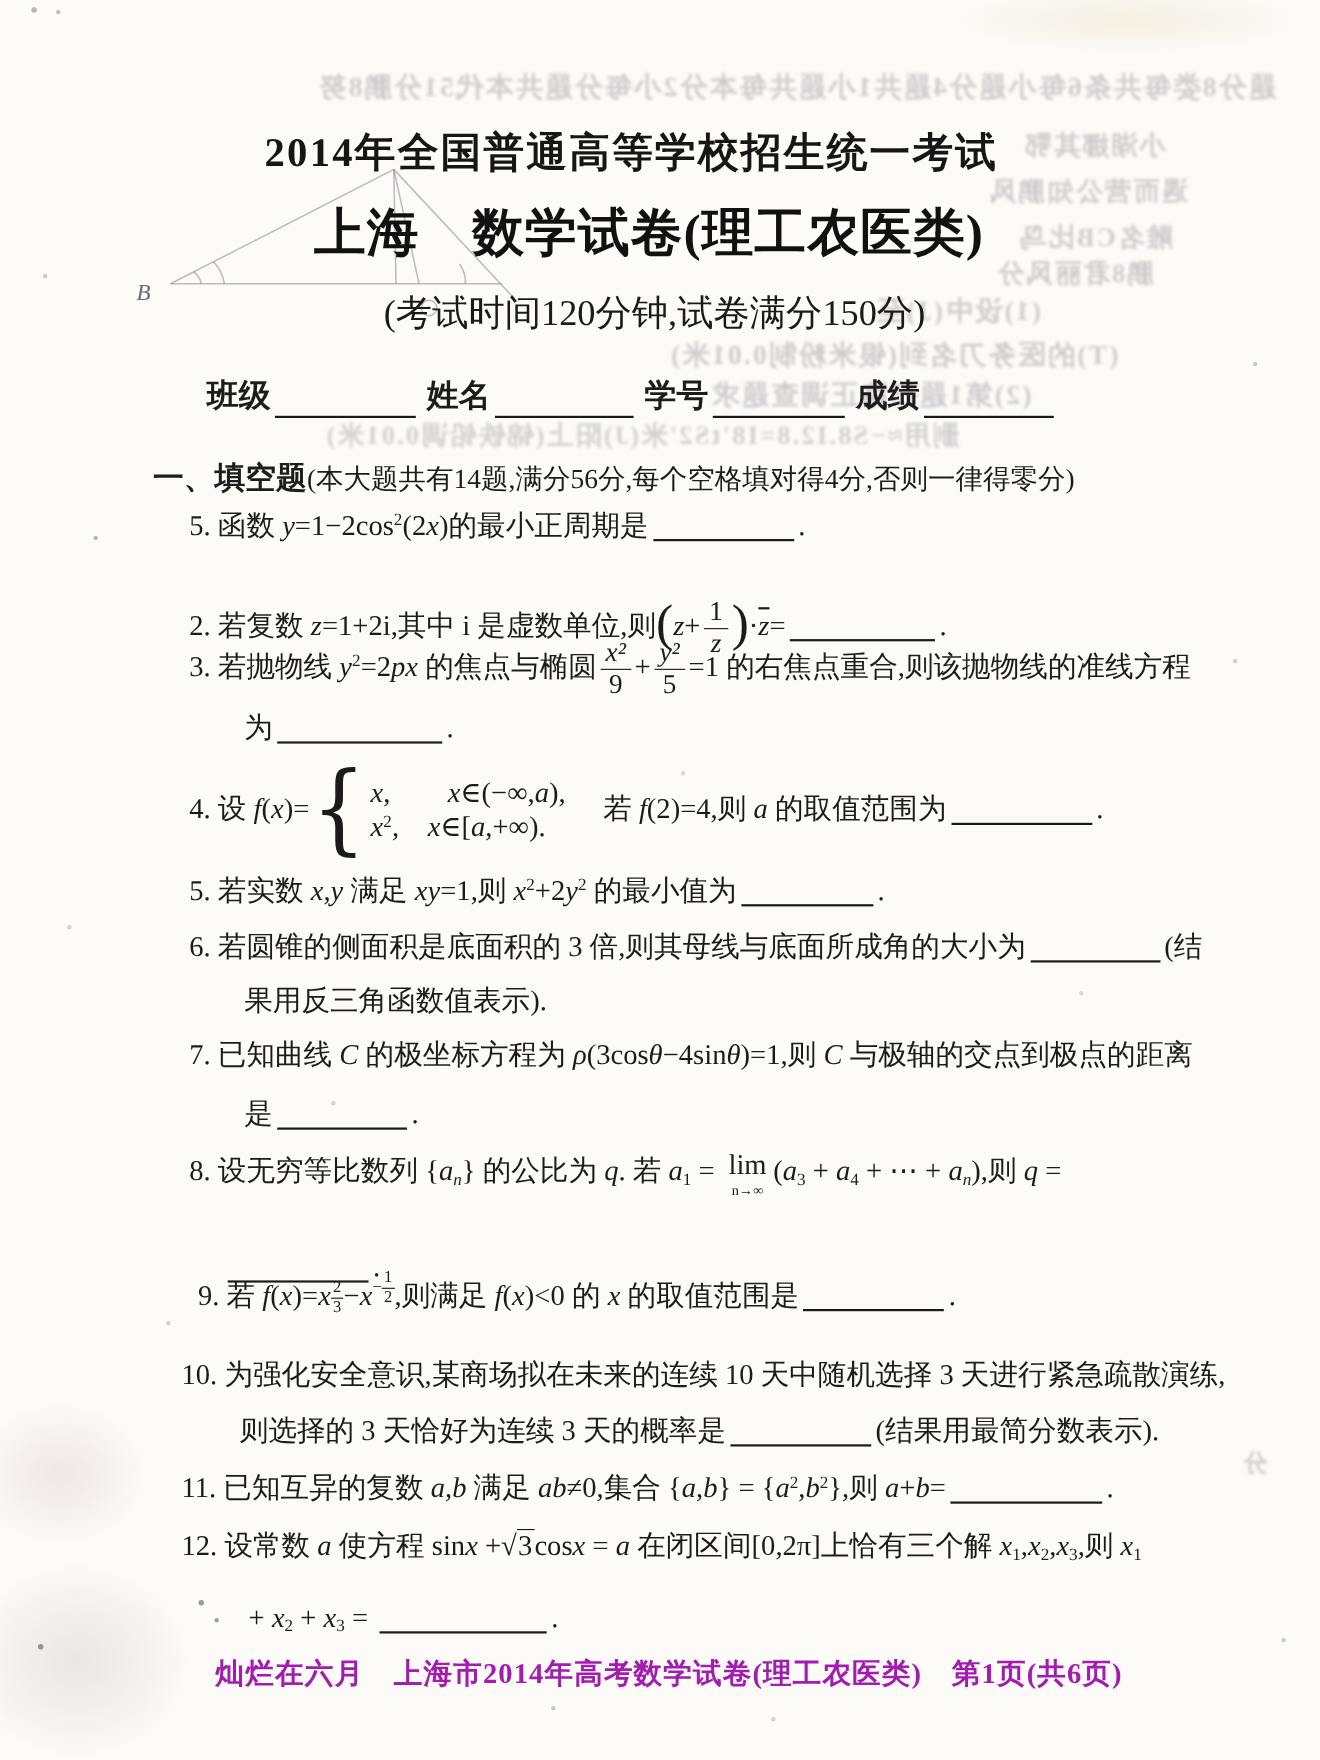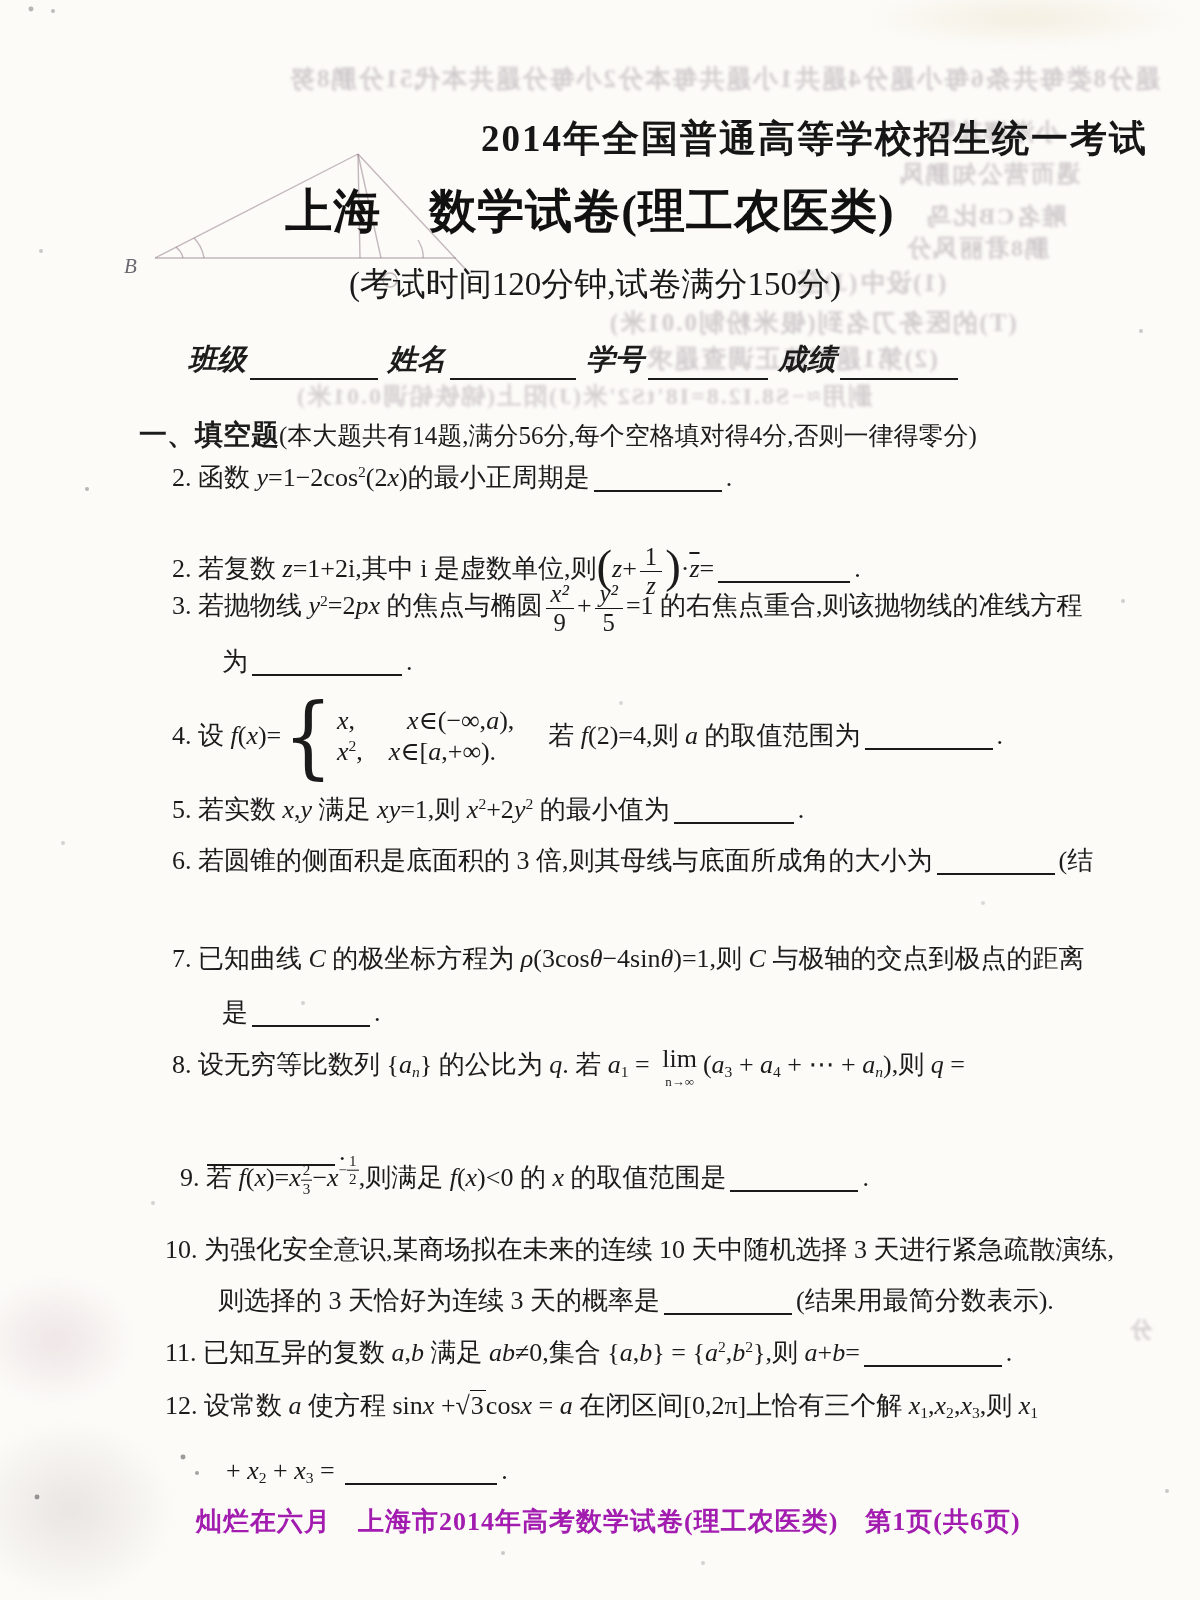--- a/index.html
+++ b/index.html
@@ -28,26 +28,26 @@
     box-shadow:86px 488px 0 1px rgba(80,75,80,.4),40px 250px 0 1px rgba(90,85,90,.3),
     1140px 330px 0 1px rgba(90,85,90,.3),1122px 600px 0 1px rgba(90,85,90,.28),
     620px 702px 0 1px rgba(90,85,90,.22),302px 1002px 0 1px rgba(90,85,90,.25),
     152px 1202px 0 1px rgba(90,85,90,.25),1052px 1252px 0 1px rgba(90,85,90,.25),
     982px 902px 0 1px rgba(90,85,90,.2),502px 1552px 0 1px rgba(90,85,90,.3),
     702px 1562px 0 1px rgba(90,85,90,.25),62px 842px 0 1px rgba(90,85,90,.25),
     36px 1496px 0 1.5px rgba(60,58,60,.5),182px 1456px 0 1.5px rgba(60,58,60,.5),
     196px 1472px 0 1px rgba(60,58,60,.45),1166px 1490px 0 1px rgba(90,85,90,.3),
     30px 8px 0 1.5px rgba(100,95,100,.45),52px 10px 0 1px rgba(100,95,100,.4);}
   
-  .title1{position:absolute;top:114px;left:0;width:1148px;text-align:right;
+  .title1{position:absolute;top:114px;left:0;width:1148px;text-align:center;
           font-size:37px;font-weight:700;letter-spacing:2px;color:#161616;}
   .title2{position:absolute;top:180px;left:0;width:1180px;text-align:center;
           font-size:47px;font-weight:700;letter-spacing:1px;color:#111;}
   .subtitle{position:absolute;top:262px;left:0;width:1190px;text-align:center;font-size:33px;color:#1a1a1a;}
-  .inforow{position:absolute;top:340px;left:188px;font-size:29px;font-weight:700;display:flex;align-items:flex-start;font-style:italic;}
+  .inforow{position:absolute;top:340px;left:188px;font-size:29px;font-weight:700;display:flex;align-items:flex-start;}
   .ifield{display:flex;align-items:flex-end;margin-right:10px;}
   .iblank{display:inline-block;border-bottom:2.5px solid #1a1a1a;height:30px;margin-left:4px;}
   .iw1{width:128px;} .iw2{width:126px;} .iw3{width:120px;} .iw4{width:118px;}
   
   .section{position:absolute;top:416px;left:126px;font-size:25px;white-space:nowrap;margin-left:13px;}
   .seclead{font-size:28px;font-weight:700;}
   .q{position:absolute;font-size:26px;line-height:1.2;white-space:nowrap;display:flex;align-items:center;color:#1b1b1b;}
   .p-q1{top:462px;left:172px;}
   .p-q2{top:498px;left:172px;height:74px;margin-top:36px;}
   .p-q3{top:572px;left:172px;height:72px;}
@@ -146,21 +146,21 @@
       <span>成绩</span>
       <span class="iblank iw4"></span>
     </span>
   </div>
 
   <div class="section">
     <span class="seclead">一、填空题</span><span>(本大题共有14题,满分56分,每个空格填对得4分,否则一律得零分)</span>
   </div>
 
   <div class="q p-q1">
-      <span><span>2. 函数 </span><span class="mi">y</span><span>=1−2cos</span><span class="sp">2</span><span>(2</span><span class="mi">x</span><span>)的最小正周期是</span><span class="bl" style="width: 128px;"></span><span>.</span></span>
+      <span><span>5. 函数 </span><span class="mi">y</span><span>=1−2cos</span><span class="sp">2</span><span>(2</span><span class="mi">x</span><span>)的最小正周期是</span><span class="bl" style="width: 128px;"></span><span>.</span></span>
     </div>
   <div class="q p-q2">
       <span><span>2. 若复数 </span><span class="mi">z</span><span>=1+2i,其中 i 是虚数单位,则</span><span class="bp">(</span><span class="mi">z</span><span>+</span><span class="fr"><span class="fn">1</span><span class="fd mi">z</span></span><span class="bp">)</span><span>·</span><span class="ov mi">z</span><span>=</span><span class="bl" style="width: 132px;"></span><span>.</span></span>
     </div>
   <div class="q p-q3">
       <span><span>3. 若抛物线 </span><span class="mi">y</span><span class="sp">2</span><span>=2</span><span class="mi">px</span><span> 的焦点与椭圆</span><span class="fr"><span class="fn mi">x²</span><span class="fd">9</span></span><span>+</span><span class="fr"><span class="fn mi">y²</span><span class="fd">5</span></span><span>=1 的右焦点重合,则该抛物线的准线方程</span></span>
     </div>
   <div class="q p-q3b">
       <span><span>为</span><span class="bl" style="width: 150px;"></span><span>.</span></span>
     </div>
@@ -173,20 +173,23 @@
       <span><span class="mi">x</span><span class="sp">2</span><span>,　</span><span class="mi">x</span><span>∈[</span><span class="mi">a</span><span>,+∞).</span></span>
     </span>
     <span class="q4tail"><span>若 </span><span class="mi">f</span><span>(2)=4,则 </span><span class="mi">a</span><span> 的取值范围为</span><span class="bl" style="width: 128px;"></span><span>.</span></span>
   </div>
 
   <div class="q p-q5">
       <span><span>5. 若实数 </span><span class="mi">x</span><span>,</span><span class="mi">y</span><span> 满足 </span><span class="mi">xy</span><span>=1,则 </span><span class="mi">x</span><span class="sp">2</span><span>+2</span><span class="mi">y</span><span class="sp">2</span><span> 的最小值为</span><span class="bl" style="width: 120px;"></span><span>.</span></span>
     </div>
   <div class="q p-q6">
       <span><span>6. 若圆锥的侧面积是底面积的 3 倍,则其母线与底面所成角的大小为</span><span class="bl" style="width: 118px;"></span><span>(结</span></span>
+    </div>
+  <div class="q p-q6b">
+      <span><span>果用反三角函数值表示).</span></span>
     </div>
   <div class="q p-q7">
       <span><span>7. 已知曲线 </span><span class="mi">C</span><span> 的极坐标方程为 </span><span class="mi">ρ</span><span>(3cos</span><span class="mi">θ</span><span>−4sin</span><span class="mi">θ</span><span>)=1,则 </span><span class="mi">C</span><span> 与极轴的交点到极点的距离</span></span>
     </div>
   <div class="q p-q7b">
       <span><span>是</span><span class="bl" style="width: 118px;"></span><span>.</span></span>
     </div>
   <div class="q p-q8">
       <span><span>8. 设无穷等比数列 {</span><span class="mi">a</span><span class="sb mi">n</span><span>} 的公比为 </span><span class="mi">q</span><span>. 若 </span><span class="mi">a</span><span class="sb">1</span><span> = </span><span class="lim">
           <span class="lv">lim</span>

